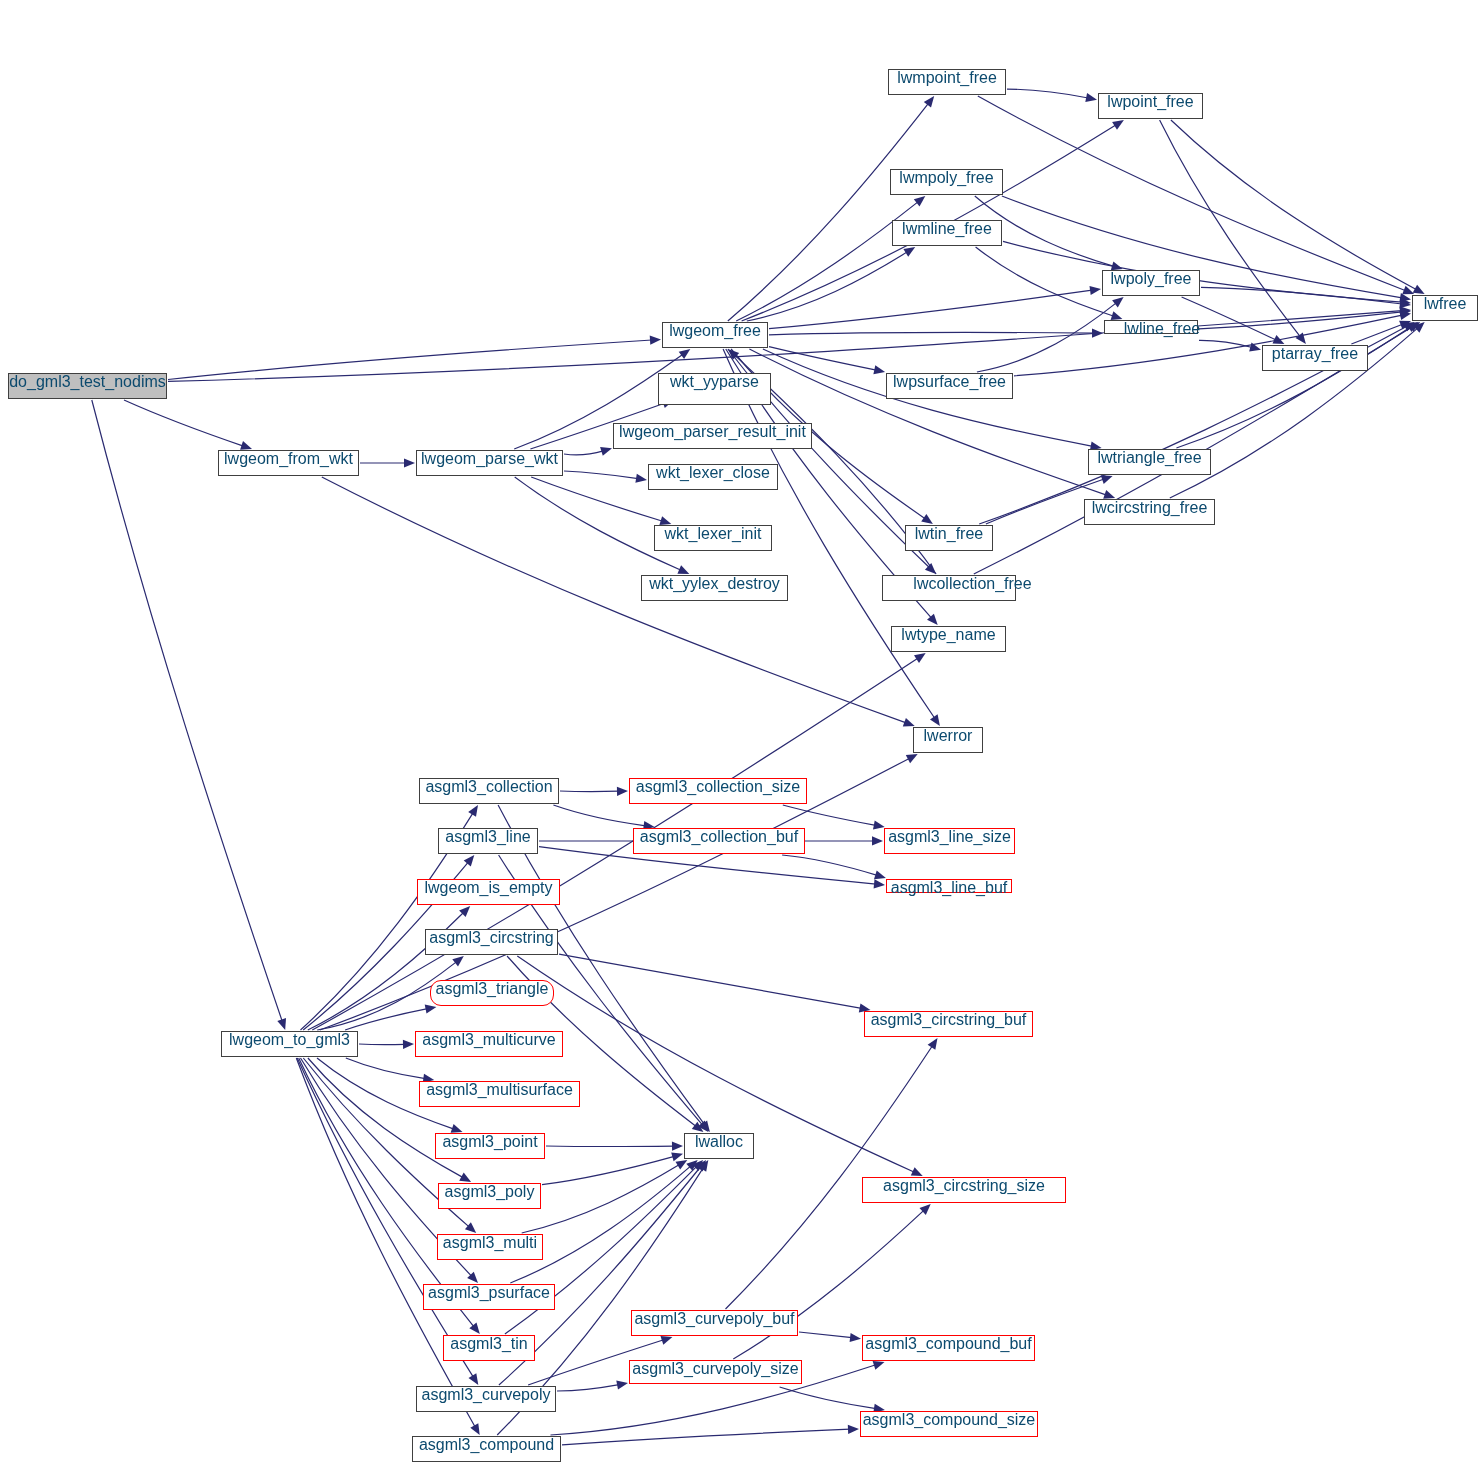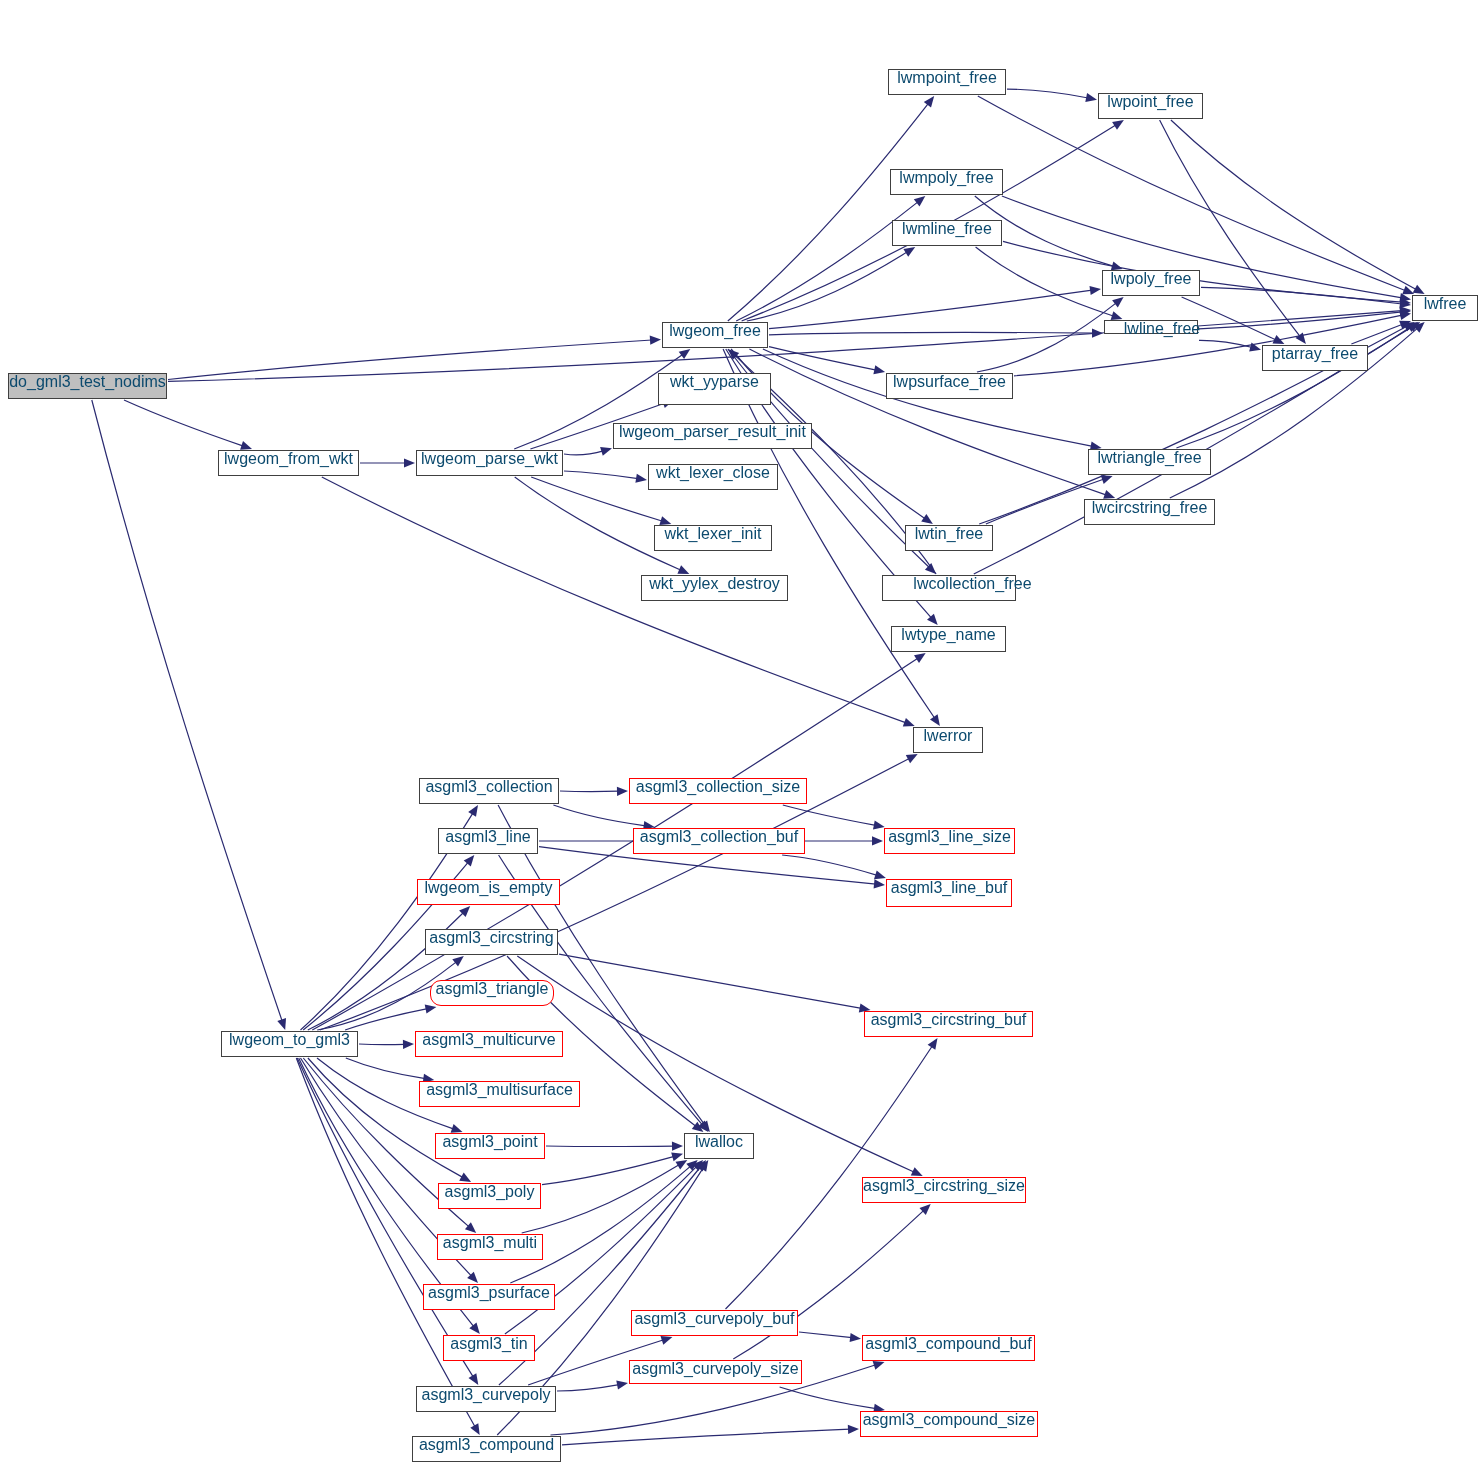--- a/index.html
+++ b/index.html
@@ -291,21 +291,21 @@
       </div>
       <div class="node red" style="left: 633px; top: 828px; width: 172px; height: 26px;">
         <span>asgml3_collection_buf</span>
       </div>
       <div class="node red" style="left: 884px; top: 828px; width: 131px; height: 26px;">
         <span>asgml3_line_size</span>
       </div>
       <div class="node red" style="left: 417px; top: 879px; width: 143px; height: 26px;">
         <span>lwgeom_is_empty</span>
       </div>
-      <div class="node red" style="left: 886px; top: 879px; width: 126px; height: 28px;">
+      <div class="node red" style="left: 886px; top: 879px; width: 126px; height: 14px;">
         <span>asgml3_line_buf</span>
       </div>
       <div class="node" style="left: 425px; top: 929px; width: 133px; height: 26px;">
         <span>asgml3_circstring</span>
       </div>
       <div class="node red" style="left: 430px; top: 980px; width: 124px; height: 26px; border-radius: 11px;">
         <span>asgml3_triangle</span>
       </div>
       <div class="node red" style="left: 415px; top: 1031px; width: 148px; height: 26px;">
         <span>asgml3_multicurve</span>
@@ -318,21 +318,21 @@
       </div>
       <div class="node red" style="left: 435px; top: 1133px; width: 110px; height: 26px;">
         <span>asgml3_point</span>
       </div>
       <div class="node" style="left: 684px; top: 1133px; width: 70px; height: 26px;">
         <span>lwalloc</span>
       </div>
       <div class="node red" style="left: 438px; top: 1183px; width: 103px; height: 26px;">
         <span>asgml3_poly</span>
       </div>
-      <div class="node red" style="left: 862px; top: 1177px; width: 164px; height: 26px;">
+      <div class="node red" style="left: 862px; top: 1177px; width: 204px; height: 26px;">
         <span>asgml3_circstring_size</span>
       </div>
       <div class="node red" style="left: 437px; top: 1234px; width: 106px; height: 26px;">
         <span>asgml3_multi</span>
       </div>
       <div class="node red" style="left: 423px; top: 1284px; width: 132px; height: 26px;">
         <span>asgml3_psurface</span>
       </div>
       <div class="node red" style="left: 443px; top: 1335px; width: 92px; height: 26px;">
         <span>asgml3_tin</span>

